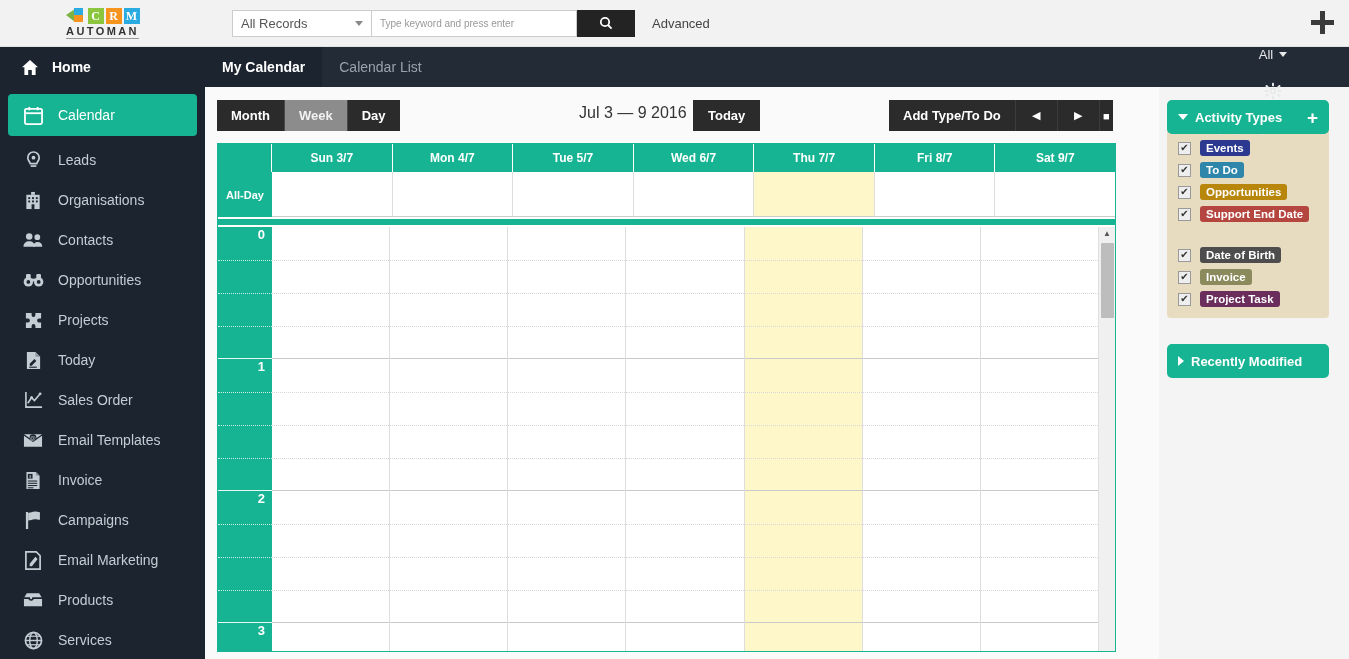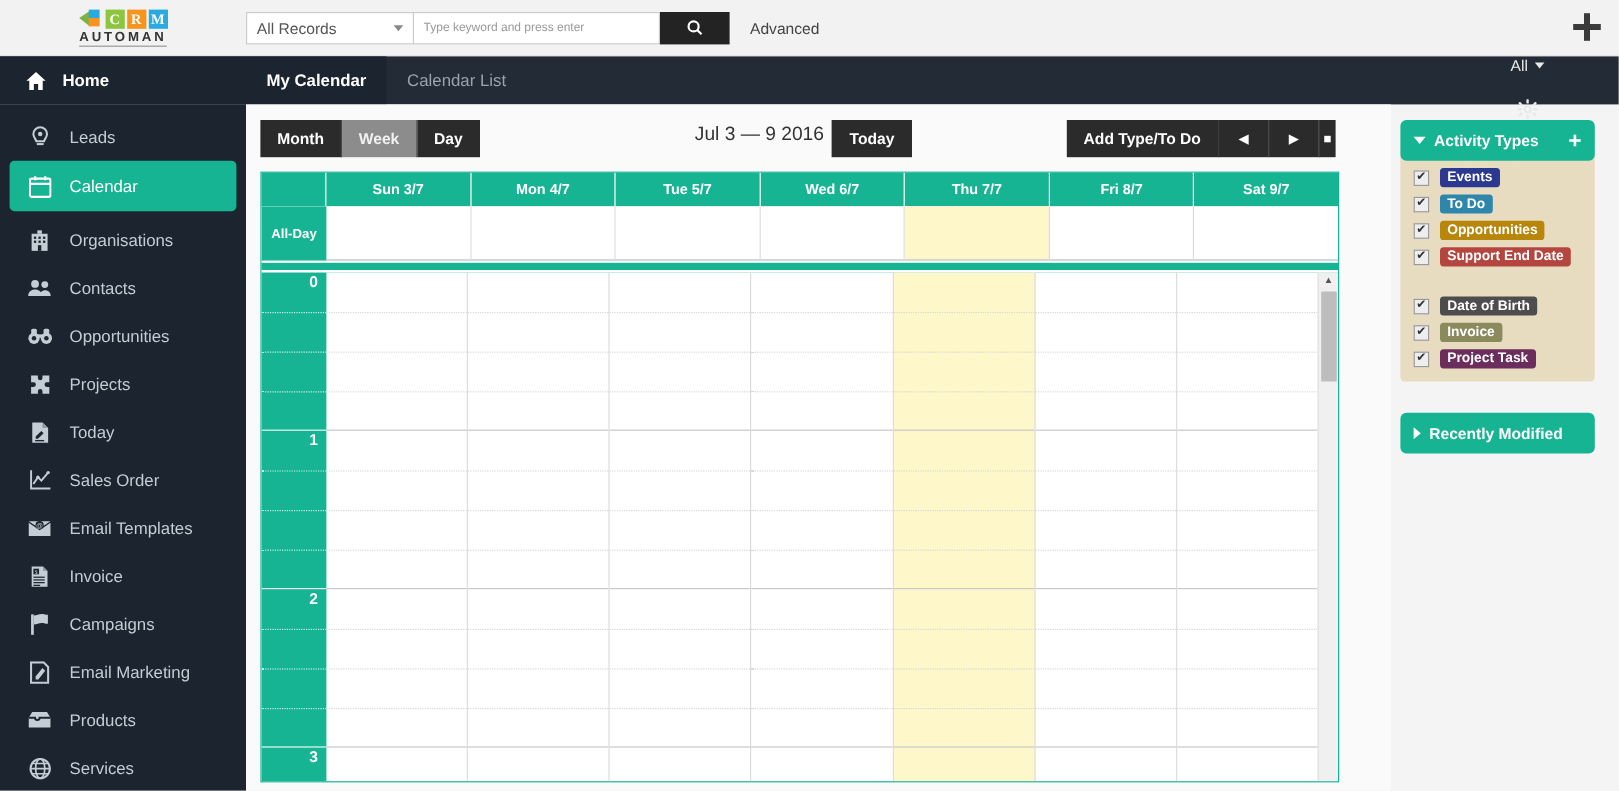--- a/index.html
+++ b/index.html
@@ -27,21 +27,21 @@
   .logo-letter {
     width: 16px; height: 16px; color: #fff; font-size: 12px; font-weight: bold;
     display: flex; align-items: center; justify-content: center;
     font-family: "Liberation Serif", serif;
   }
   .ltr-c { background: #8cc63f; } .ltr-r { background: #f7941e; } .ltr-m { background: #29abe2; }
   .logo-name {
     font-size: 11px; letter-spacing: 2.4px; font-weight: bold; color: #333;
     margin-top: 2px; border-bottom: 1px solid #999; padding-bottom: 1px;
   }
-  .search-area { display: flex; align-items: center; }
+  .search-area { display: flex; align-items: center; margin-left: 27px; }
   .sel-records {
     width: 140px; height: 27px; background: #fff; border: 1px solid #ccc;
     font-size: 13px; color: #555; display: flex; align-items: center;
     padding: 0 8px; justify-content: space-between; cursor: pointer;
   }
   .caret-dn { width: 0; height: 0; border-left: 4px solid transparent;
               border-right: 4px solid transparent; border-top: 5px solid #888; }
   .search-input {
     width: 205px; height: 27px; border: 1px solid #ccc; border-left: none;
     font-size: 10px; color: #333; padding: 0 8px; outline: none;
@@ -289,41 +289,41 @@
       <span>phpscriptsonline</span>
       <span class="caret-w"></span>
     </div>
   </div>
 </div>
 
 <div class="body-wrap">
 
   <div class="sidebar">
 
-    <div class="side-item">
-      <span class="side-ico">
-        <svg width="17" height="19" viewBox="0 0 18 20">
-            <path d="M9 1a6 6 0 00-6 6c0 3 2 4.2 2.6 6.4h6.8C13 11.2 15 10 15 7a6 6 0 00-6-6z" fill="none" stroke="#c4ccd4" stroke-width="1.8"></path>
-            <rect x="6" y="15" width="6" height="1.8" fill="#c4ccd4"></rect>
-            <circle cx="9" cy="7" r="2" fill="#c4ccd4"></circle>
-          </svg>
-      </span>
-      <span>Leads</span>
-    </div>
-
     <div class="side-item active">
       <span class="side-ico">
         <svg width="19" height="19" viewBox="0 0 20 20">
             <rect x="1" y="3" width="18" height="16" rx="1.6" fill="none" stroke="#fff" stroke-width="1.9"></rect>
             <line x1="1" y1="7.6" x2="19" y2="7.6" stroke="#fff" stroke-width="1.9"></line>
             <line x1="5.6" y1="1" x2="5.6" y2="4.5" stroke="#fff" stroke-width="1.9"></line>
             <line x1="14.4" y1="1" x2="14.4" y2="4.5" stroke="#fff" stroke-width="1.9"></line>
           </svg>
       </span>
       <span>Calendar</span>
+    </div>
+
+    <div class="side-item">
+      <span class="side-ico">
+        <svg width="17" height="19" viewBox="0 0 18 20">
+            <path d="M9 1a6 6 0 00-6 6c0 3 2 4.2 2.6 6.4h6.8C13 11.2 15 10 15 7a6 6 0 00-6-6z" fill="none" stroke="#c4ccd4" stroke-width="1.8"></path>
+            <rect x="6" y="15" width="6" height="1.8" fill="#c4ccd4"></rect>
+            <circle cx="9" cy="7" r="2" fill="#c4ccd4"></circle>
+          </svg>
+      </span>
+      <span>Leads</span>
     </div>
 
     <div class="side-item">
       <span class="side-ico">
         <svg width="18" height="19" viewBox="0 0 18 20">
             <rect x="2" y="4" width="14" height="15" fill="#c4ccd4"></rect>
             <rect x="7" y="1" width="4" height="3" fill="#c4ccd4"></rect>
             <g fill="#1c2430">
               <rect x="4" y="6.5" width="2" height="2"></rect>
               <rect x="8" y="6.5" width="2" height="2"></rect>

